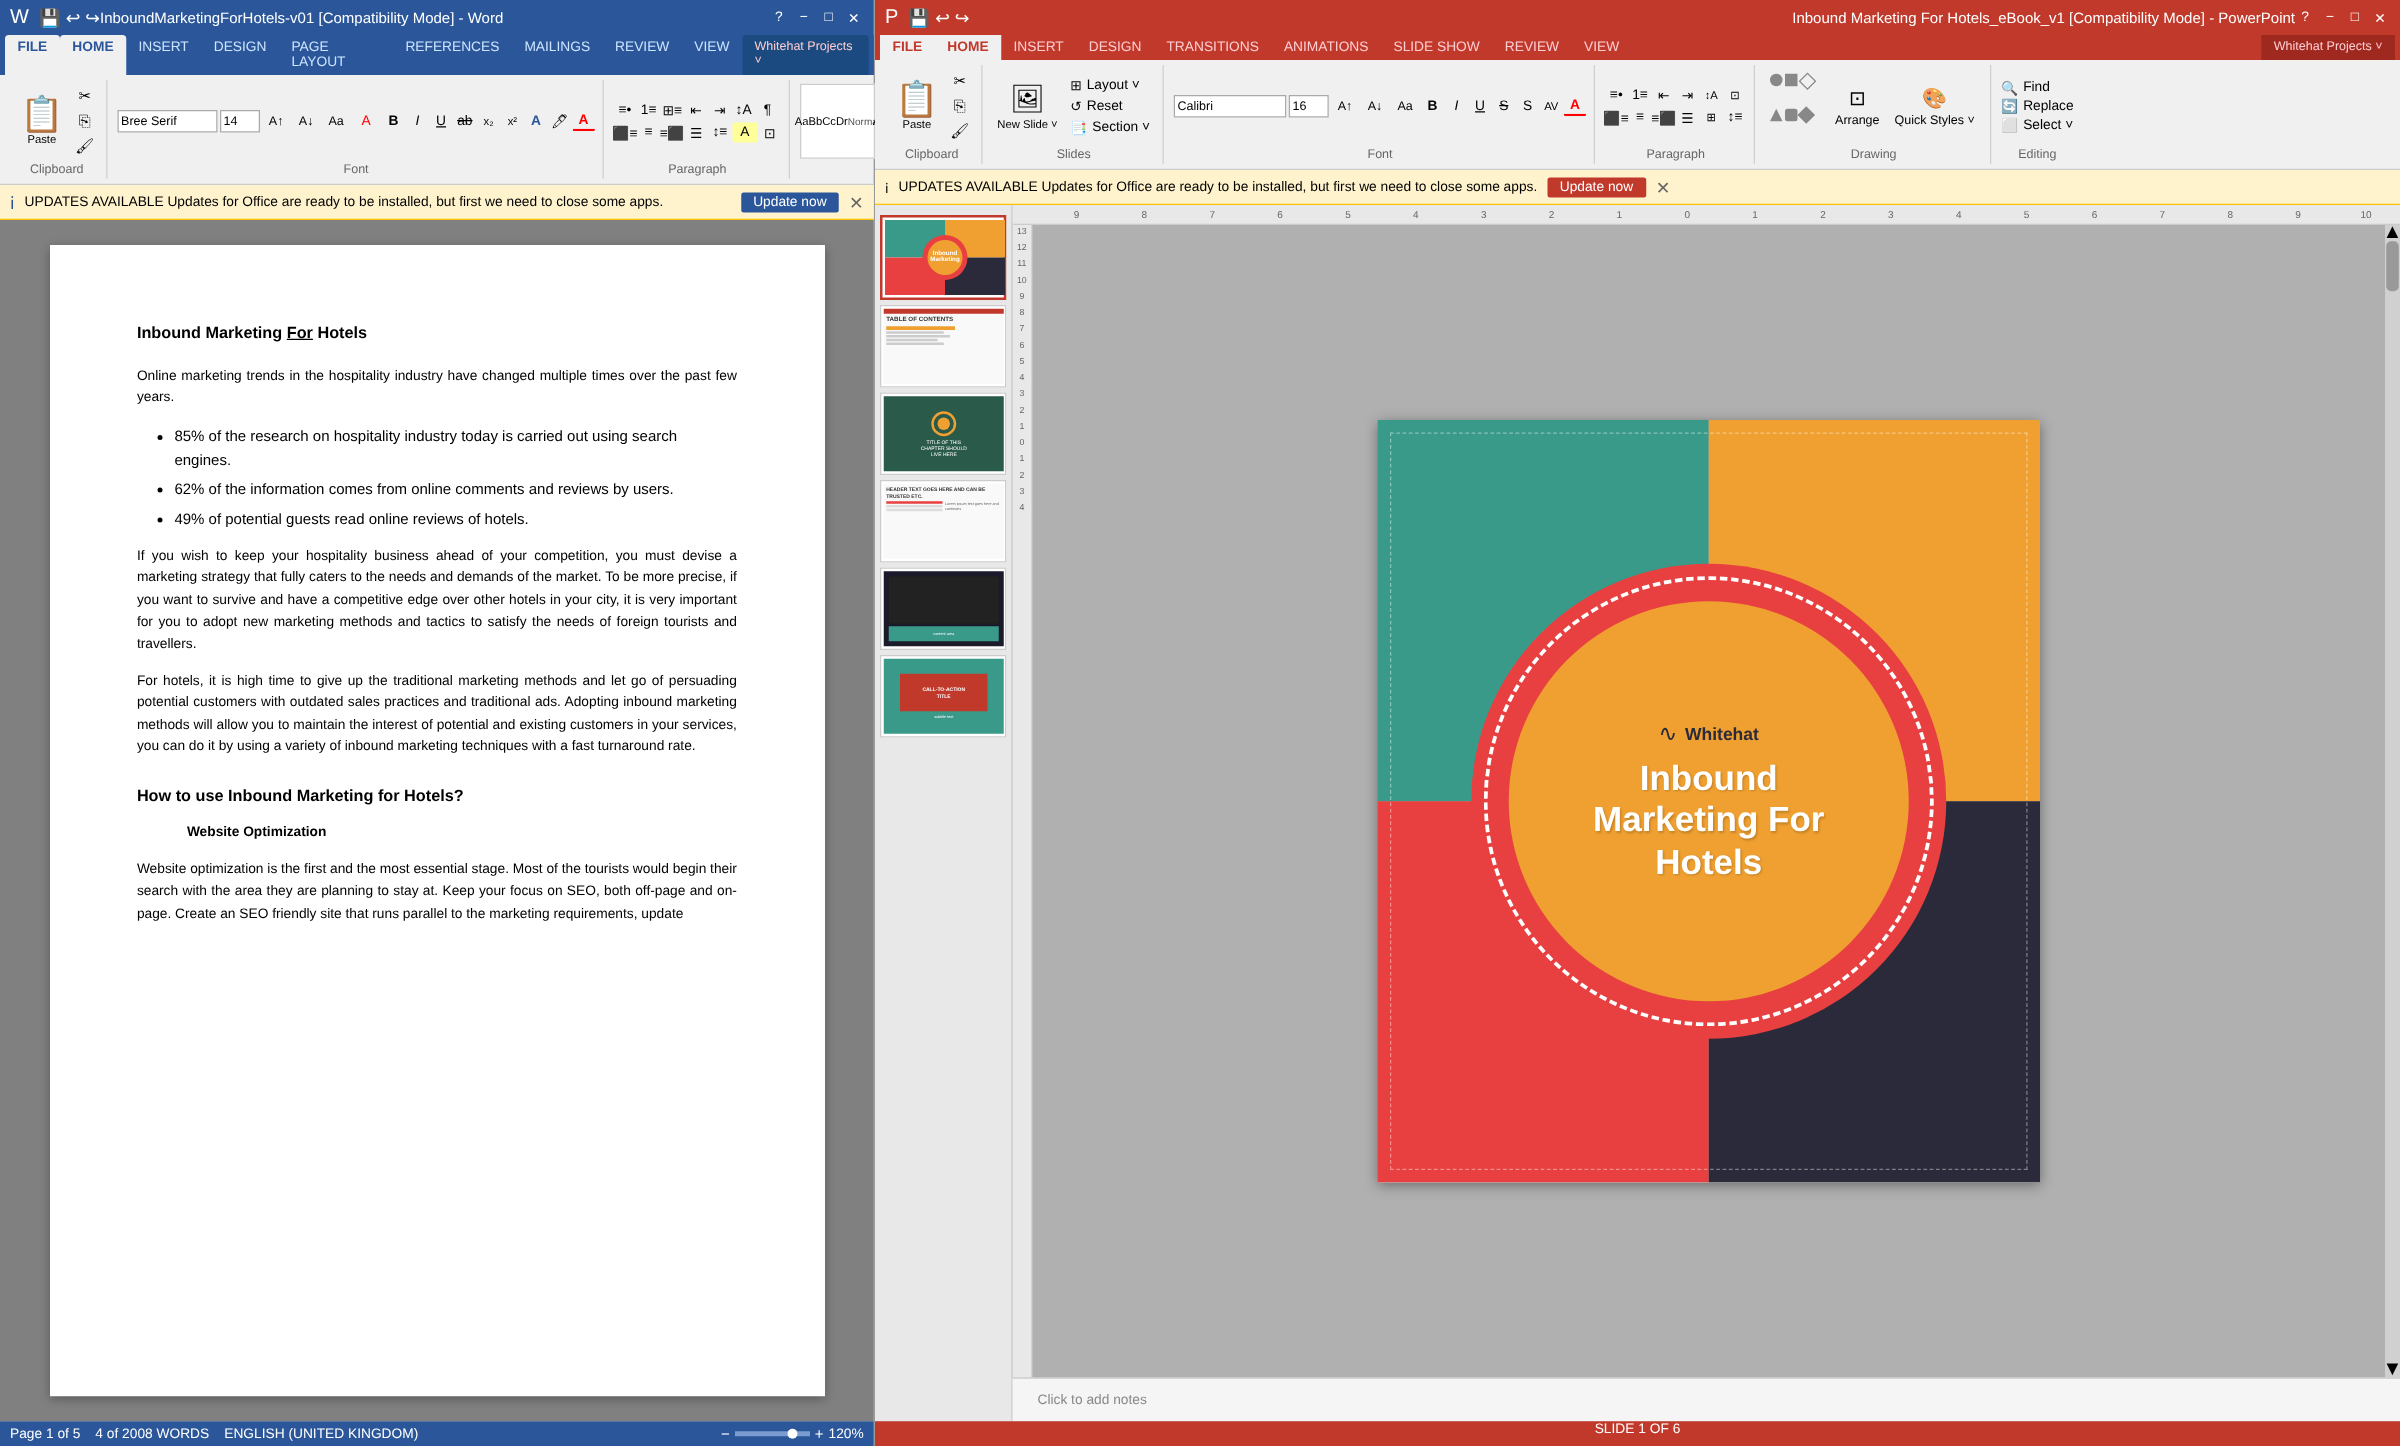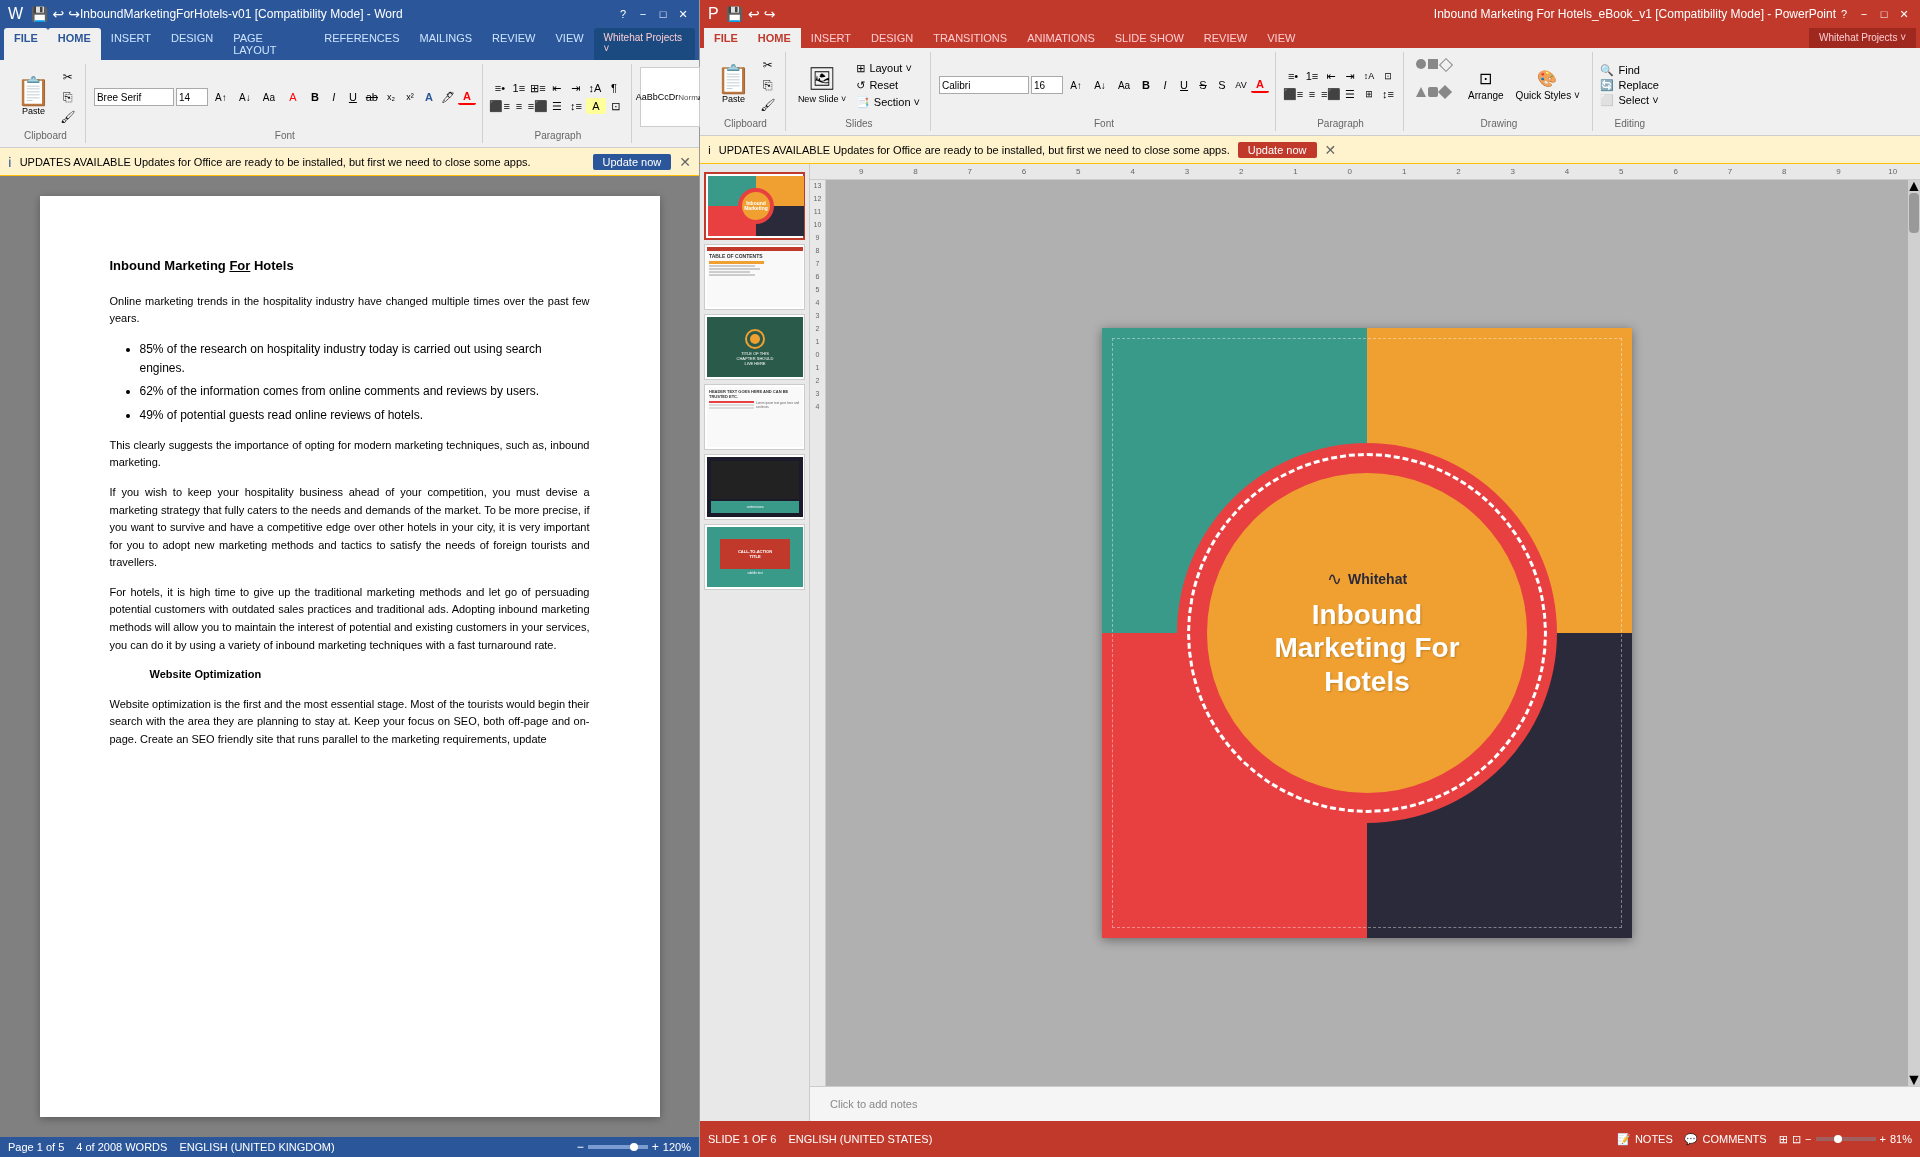--- a/index.html
+++ b/index.html
@@ -500,28 +500,29 @@
       background: #f5f5f5;
       border-top: 1px solid #ccc;
       display: flex;
       align-items: center;
       padding: 0 20px;
       font-size: 11px;
       color: #888;
     }
 
     .ppt-statusbar {
-      height: 36px;
+      height: 20px;
       background: #c0392b;
       display: flex;
       align-items: center;
       padding: 0 8px;
       gap: 12px;
       font-size: 11px;
       color: white;
+      flex-direction: column;
     }
     .ppt-statusbar .zoom-controls {
       margin-left: auto;
       display: flex;
       align-items: center;
       gap: 4px;
     }
 
     
     .format-row {
@@ -834,23 +835,23 @@
 
     <div class="word-doc-area">
       <div class="word-page">
         <h1>Inbound Marketing <span>For</span> Hotels</h1>
         <p class="word-page-sub">Online marketing trends in the hospitality industry have changed multiple times over the past few years.</p>
         <ul>
           <li>85% of the research on hospitality industry today is carried out using search engines.</li>
           <li>62% of the information comes from online comments and reviews by users.</li>
           <li>49% of potential guests read online reviews of hotels.</li>
         </ul>
-        <p class="word-page-sub">This clearly suggests the importance of opting for modern marketing techniques, such as, inbound marketing.</p>
         <p class="word-page-sub">If you wish to keep your hospitality business ahead of your competition, you must devise a marketing strategy that fully caters to the needs and demands of the market. To be more precise, if you want to survive and have a competitive edge over other hotels in your city, it is very important for you to adopt new marketing methods and tactics to satisfy the needs of foreign tourists and travellers.</p>
         <p class="word-page-sub">For hotels, it is high time to give up the traditional marketing methods and let go of persuading potential customers with outdated sales practices and traditional ads. Adopting inbound marketing methods will allow you to maintain the interest of potential and existing customers in your services, you can do it by using a variety of inbound marketing techniques with a fast turnaround rate.</p>
+        <h2>How to use Inbound Marketing for Hotels?</h2>
         <p class="word-indent word-page-sub">
           <strong>Website Optimization</strong>
         </p>
         <p class="word-page-sub">Website optimization is the first and the most essential stage. Most of the tourists would begin their search with the area they are planning to stay at. Keep your focus on SEO, both off-page and on-page. Create an SEO friendly site that runs parallel to the marketing requirements, update</p>
       </div>
     </div>
 
     <div class="word-statusbar">
       <span>Page 1 of 5</span>
       <span>4 of 2008 WORDS</span>

